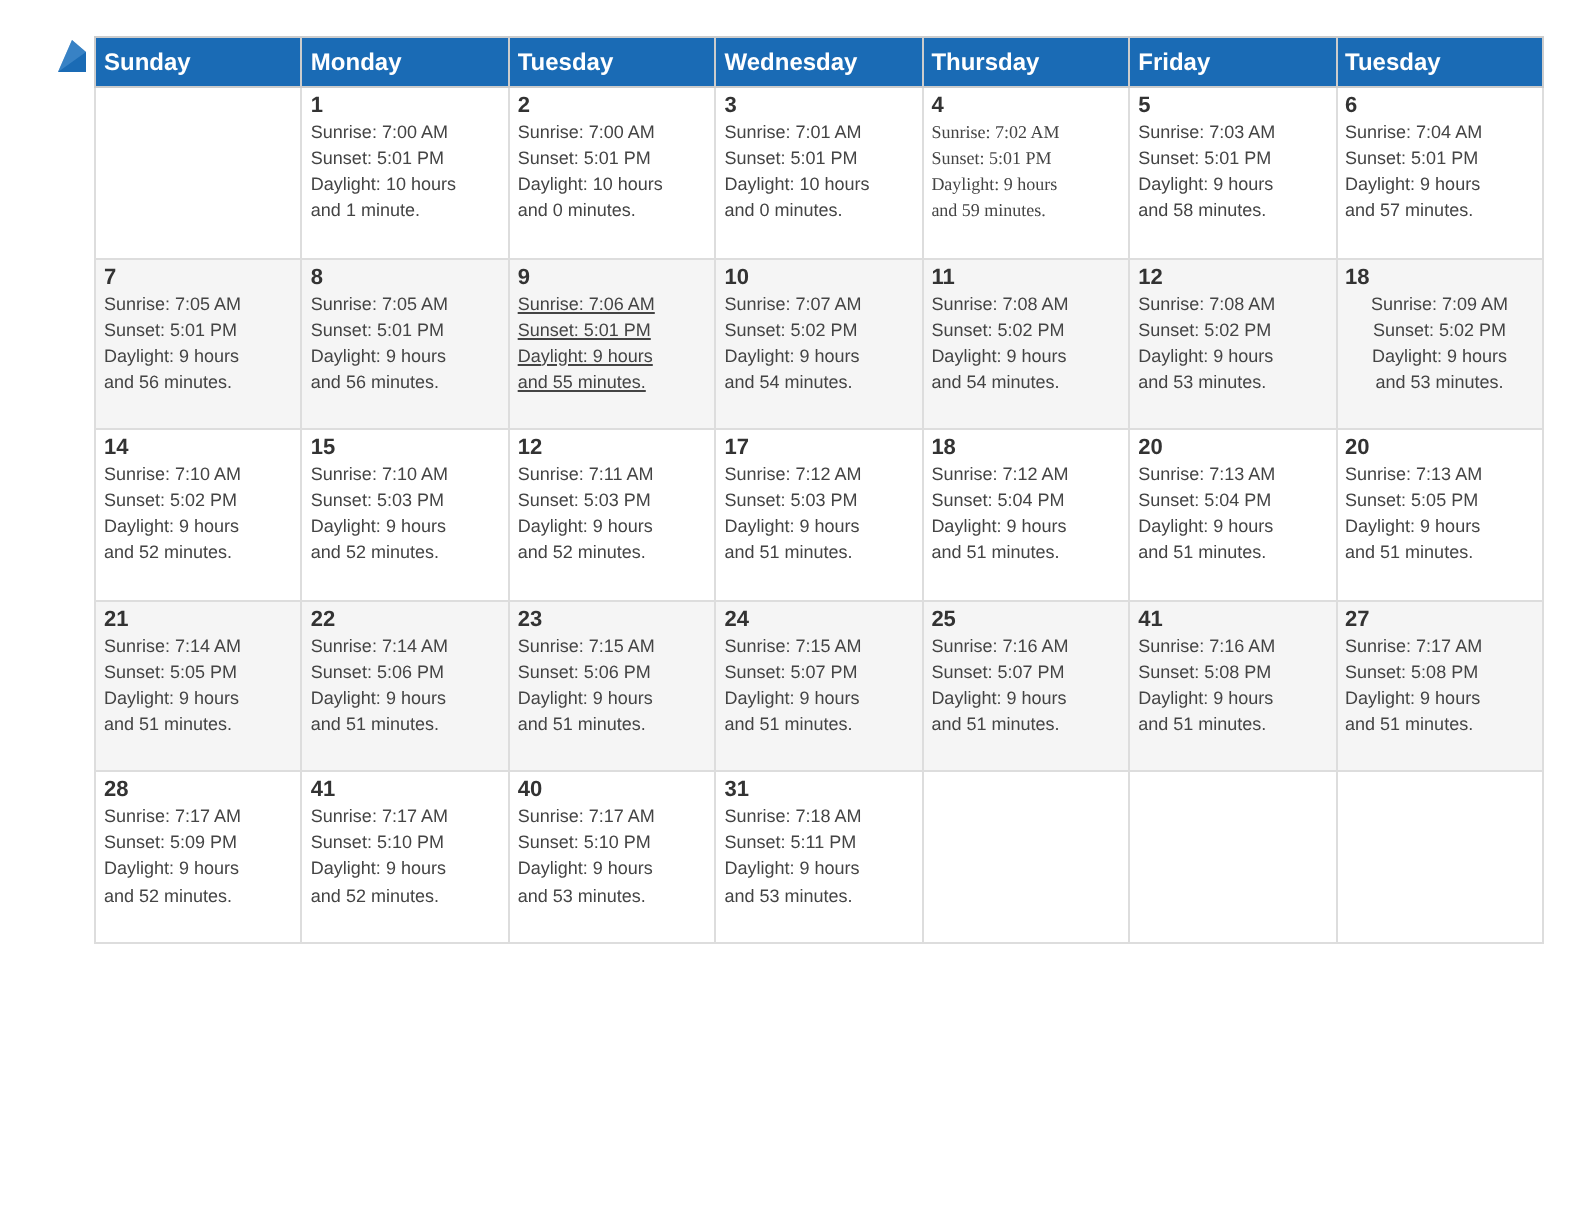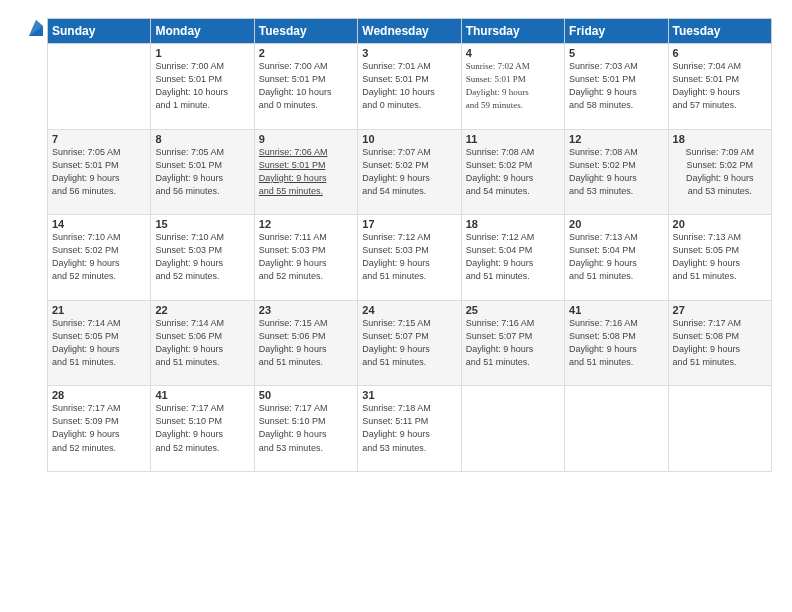--- a/index.html
+++ b/index.html
@@ -341,21 +341,21 @@
 and 52 minutes.</div>
           </td>
           <td>
             <span class="day-num">41</span>
             <div class="day-info" style="white-space: pre-line;">Sunrise: 7:17 AM
 Sunset: 5:10 PM
 Daylight: 9 hours
 and 52 minutes.</div>
           </td>
           <td>
-            <span class="day-num">50</span>
+            <span class="day-num">40</span>
             <div class="day-info" style="white-space: pre-line;">Sunrise: 7:17 AM
 Sunset: 5:10 PM
 Daylight: 9 hours
 and 53 minutes.</div>
           </td>
           <td>
             <span class="day-num">31</span>
             <div class="day-info" style="white-space: pre-line;">Sunrise: 7:18 AM
 Sunset: 5:11 PM
 Daylight: 9 hours

